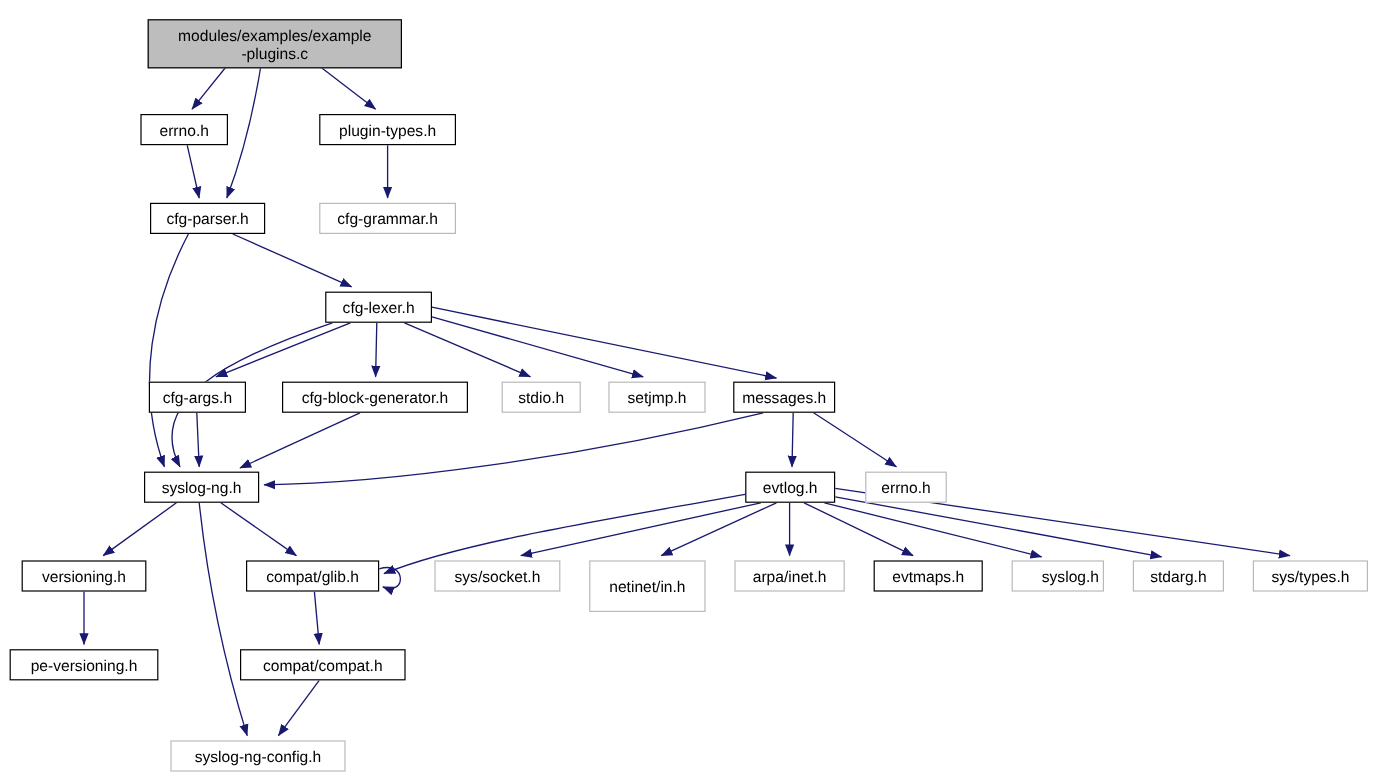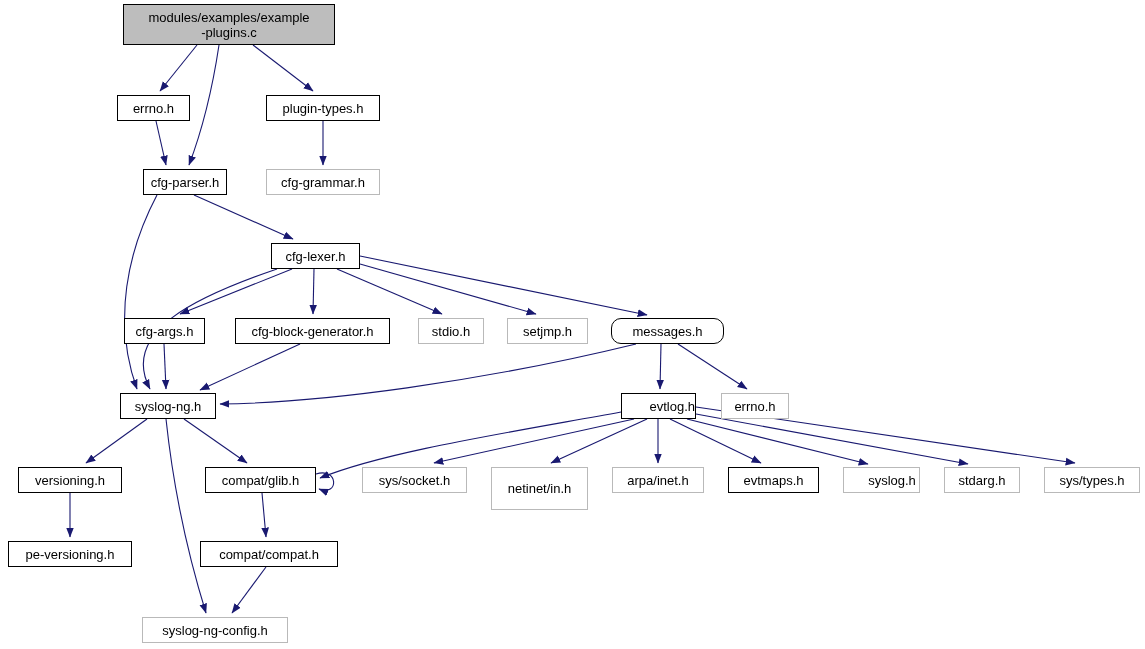--- a/index.html
+++ b/index.html
@@ -82,58 +82,58 @@
         <path d="M647,419 L551,463" class="edge" marker-end="url(#arrowhead)"></path>
         <path d="M658,419 L658,463" class="edge" marker-end="url(#arrowhead)"></path>
         <path d="M670,419 L761,463" class="edge" marker-end="url(#arrowhead)"></path>
         <path d="M687,419 L868,464" class="edge" marker-end="url(#arrowhead)"></path>
         <path d="M696,414 L968,464" class="edge" marker-end="url(#arrowhead)"></path>
         <path d="M696,407 L1075,463" class="edge" marker-end="url(#arrowhead)"></path>
         <path d="M266,567 L232,613" class="edge" marker-end="url(#arrowhead)"></path>
       </g>
   </svg>
   <div class="node-layer">
-      <div class="node main" style="left: 123px; top: 4px; width: 212px; height: 41px;">
+      <div class="node main" style="left: 123px; top: 16px; width: 212px; height: 41px;">
         <span>modules/examples/example</span>
         <span>-plugins.c</span>
       </div>
       <div class="node internal" style="left: 117px; top: 95px; width: 73px; height: 26px;">
         <span>errno.h</span>
       </div>
       <div class="node internal" style="left: 266px; top: 95px; width: 114px; height: 26px;">
         <span>plugin-types.h</span>
       </div>
-      <div class="node internal" style="left: 125px; top: 169px; width: 84px; height: 26px; margin-left: 18px;">
+      <div class="node internal" style="left: 125px; top: 169px; width: 96px; height: 26px;">
         <span>cfg-parser.h</span>
       </div>
       <div class="node external" style="left: 266px; top: 169px; width: 114px; height: 26px;">
         <span>cfg-grammar.h</span>
       </div>
       <div class="node internal" style="left: 271px; top: 243px; width: 89px; height: 26px;">
         <span>cfg-lexer.h</span>
       </div>
       <div class="node internal" style="left: 124px; top: 318px; width: 81px; height: 26px;">
         <span>cfg-args.h</span>
       </div>
       <div class="node internal" style="left: 235px; top: 318px; width: 155px; height: 26px;">
         <span>cfg-block-generator.h</span>
       </div>
       <div class="node external" style="left: 418px; top: 318px; width: 66px; height: 26px;">
         <span>stdio.h</span>
       </div>
       <div class="node external" style="left: 507px; top: 318px; width: 81px; height: 26px;">
         <span>setjmp.h</span>
       </div>
-      <div class="node internal" style="left: 611px; top: 318px; width: 113px; height: 26px; border-radius: 10px;">
+      <div class="node internal" style="left: 611px; top: 318px; width: 85px; height: 26px;">
         <span>messages.h</span>
       </div>
       <div class="node internal" style="left: 120px; top: 393px; width: 96px; height: 26px;">
         <span>syslog-ng.h</span>
       </div>
-      <div class="node internal" style="left: 621px; top: 393px; width: 75px; height: 26px; align-items: flex-end;">
+      <div class="node internal" style="left: 621px; top: 393px; width: 75px; height: 26px;">
         <span>evtlog.h</span>
       </div>
       <div class="node external" style="left: 721px; top: 393px; width: 68px; height: 26px;">
         <span>errno.h</span>
       </div>
       <div class="node internal" style="left: 18px; top: 467px; width: 104px; height: 26px;">
         <span>versioning.h</span>
       </div>
       <div class="node internal" style="left: 205px; top: 467px; width: 111px; height: 26px;">
         <span>compat/glib.h</span>

